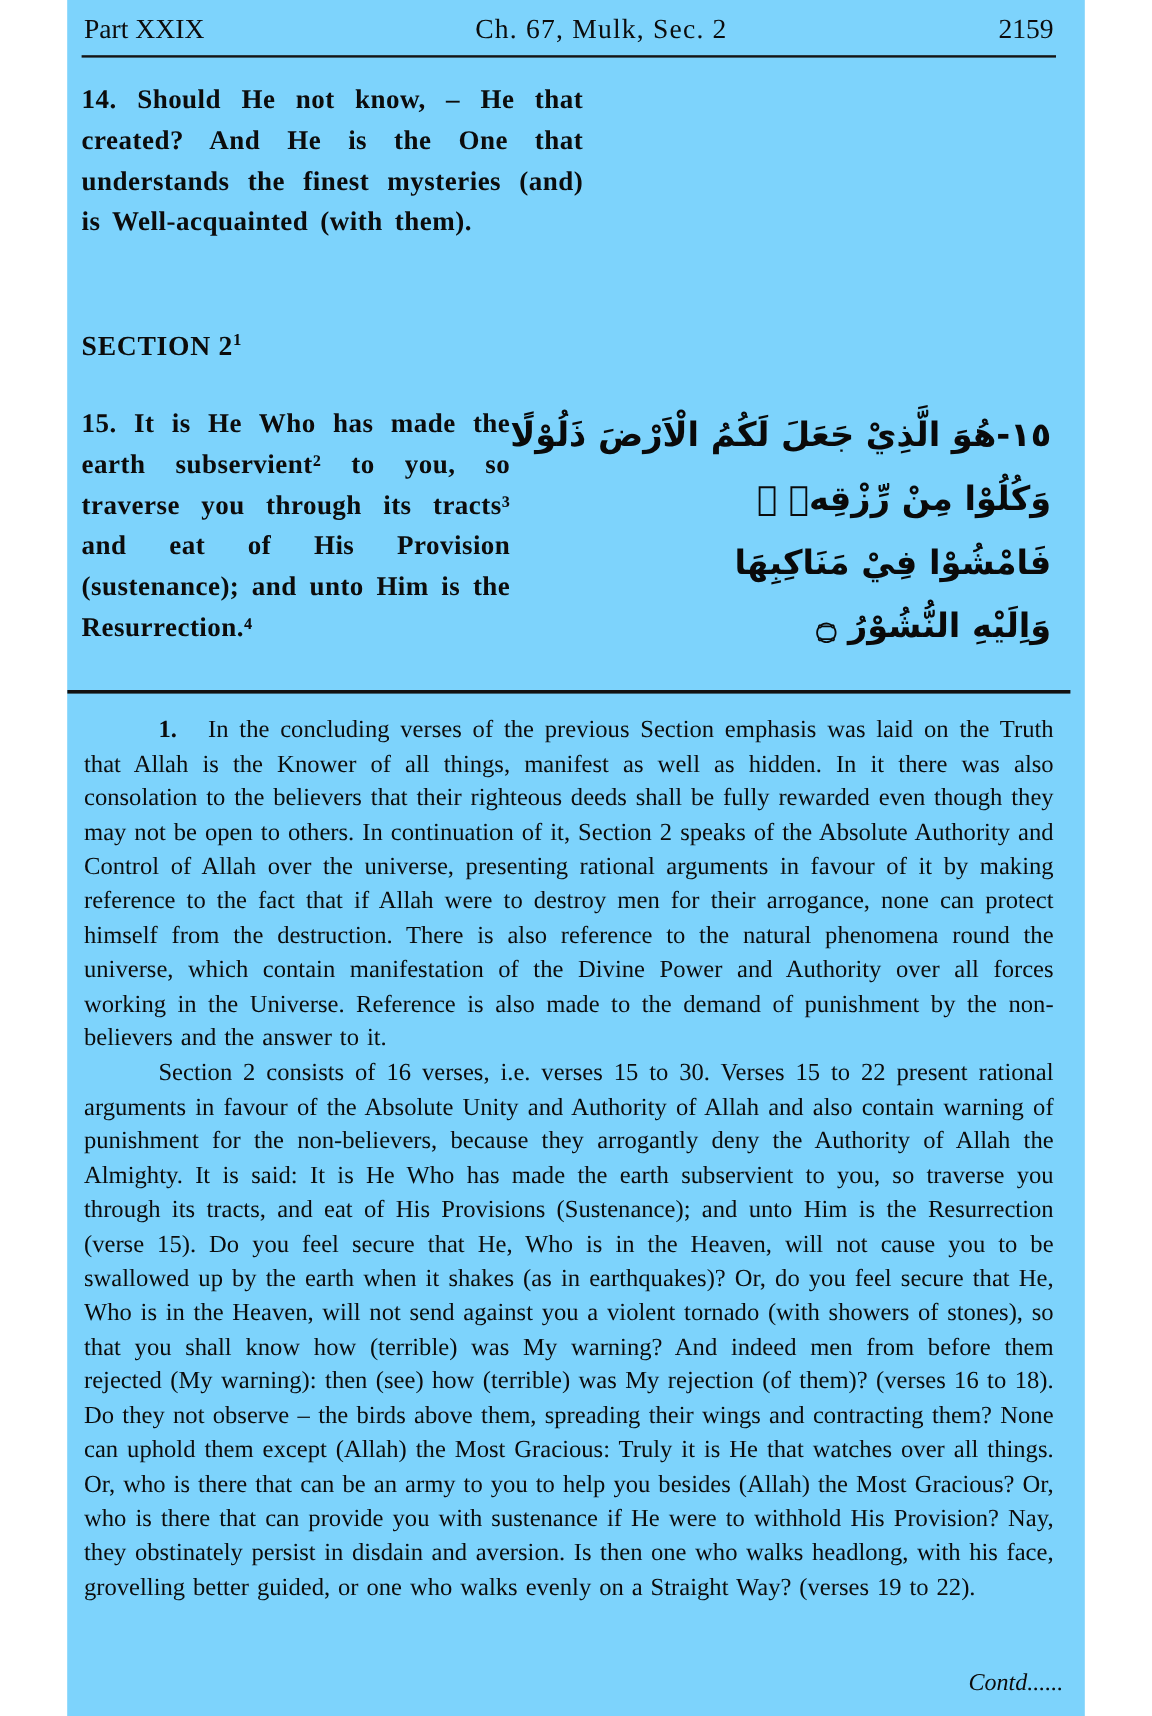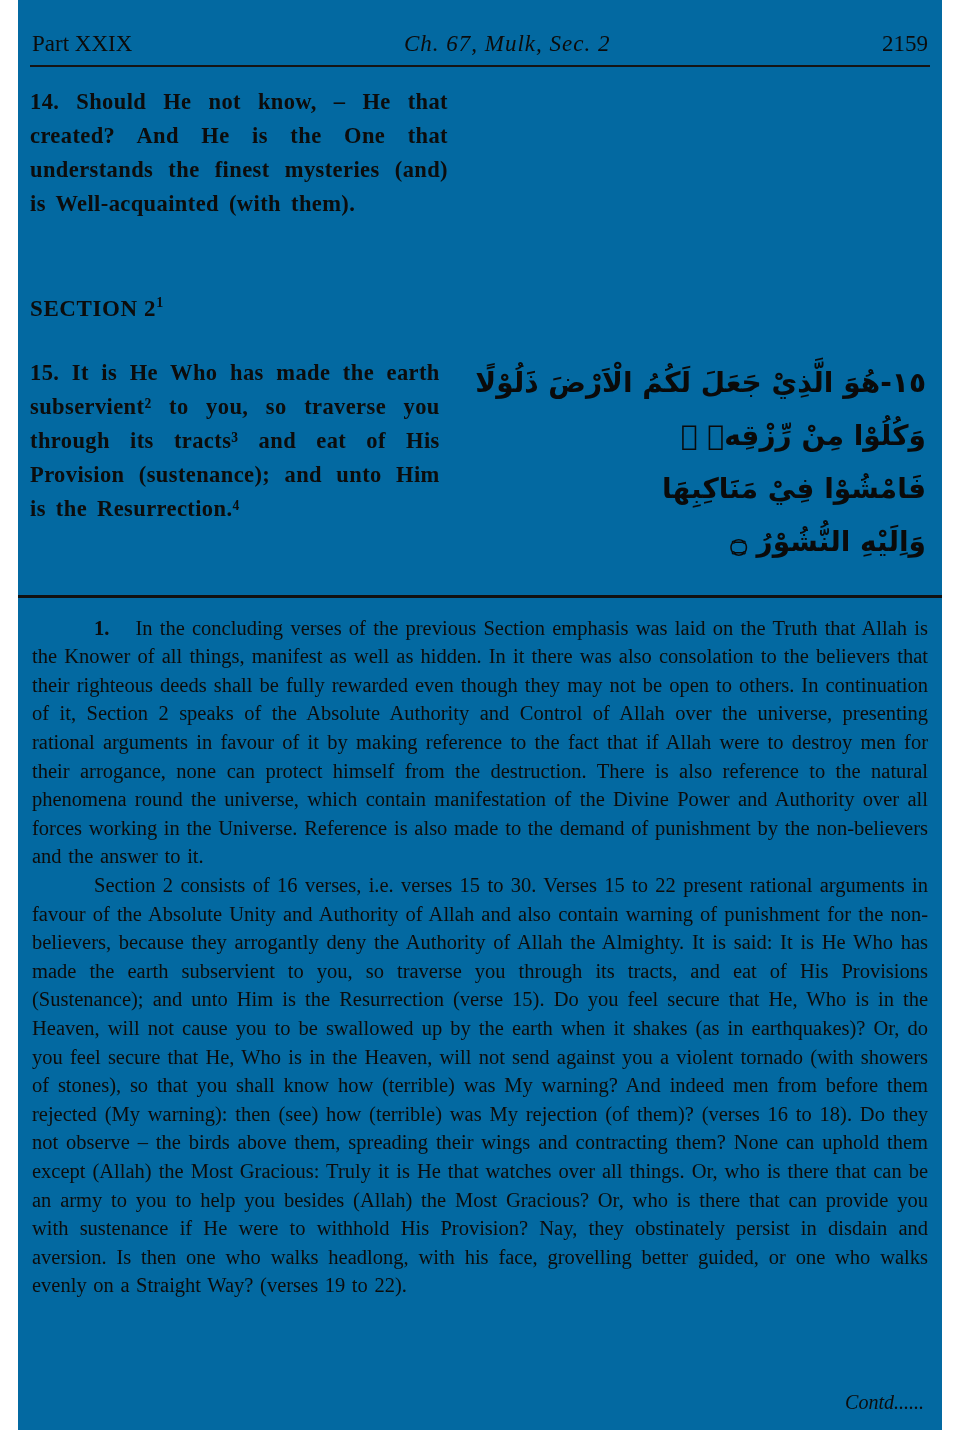--- a/index.html
+++ b/index.html
@@ -4,36 +4,36 @@
 <style>
   * { margin: 0; padding: 0; box-sizing: border-box; }
   html, body { background: #ffffff; }
   body {
     font-family: "Liberation Serif", serif;
     color: #0c0c0c;
     -webkit-font-smoothing: antialiased;
   }
   .page {
     position: relative;
-    width: 924px;
+    width: 848px;
     height: 1430px;
     margin: 0 auto;
-    background: #0369a1;
-    padding: 8px 12px 0 12px;
+    background: #7dd3fc;
+    padding: 8px 24px 0 12px;
     overflow: hidden;
   }
   
   .page-header {
     display: flex;
     justify-content: space-between;
     align-items: baseline;
     font-size: 23px;
     padding: 4px 2px 8px 2px;
   }
-  .page-header .center { font-style: italic; letter-spacing: 1px; margin-top: 19px; }
+  .page-header .center { letter-spacing: 1px; }
   .header-rule {
     border: none;
     border-top: 2px solid #151515;
     margin: 0 0 18px 0;
   }
   
   .verse-row {
     display: flex;
     justify-content: space-between;
     align-items: flex-start;

